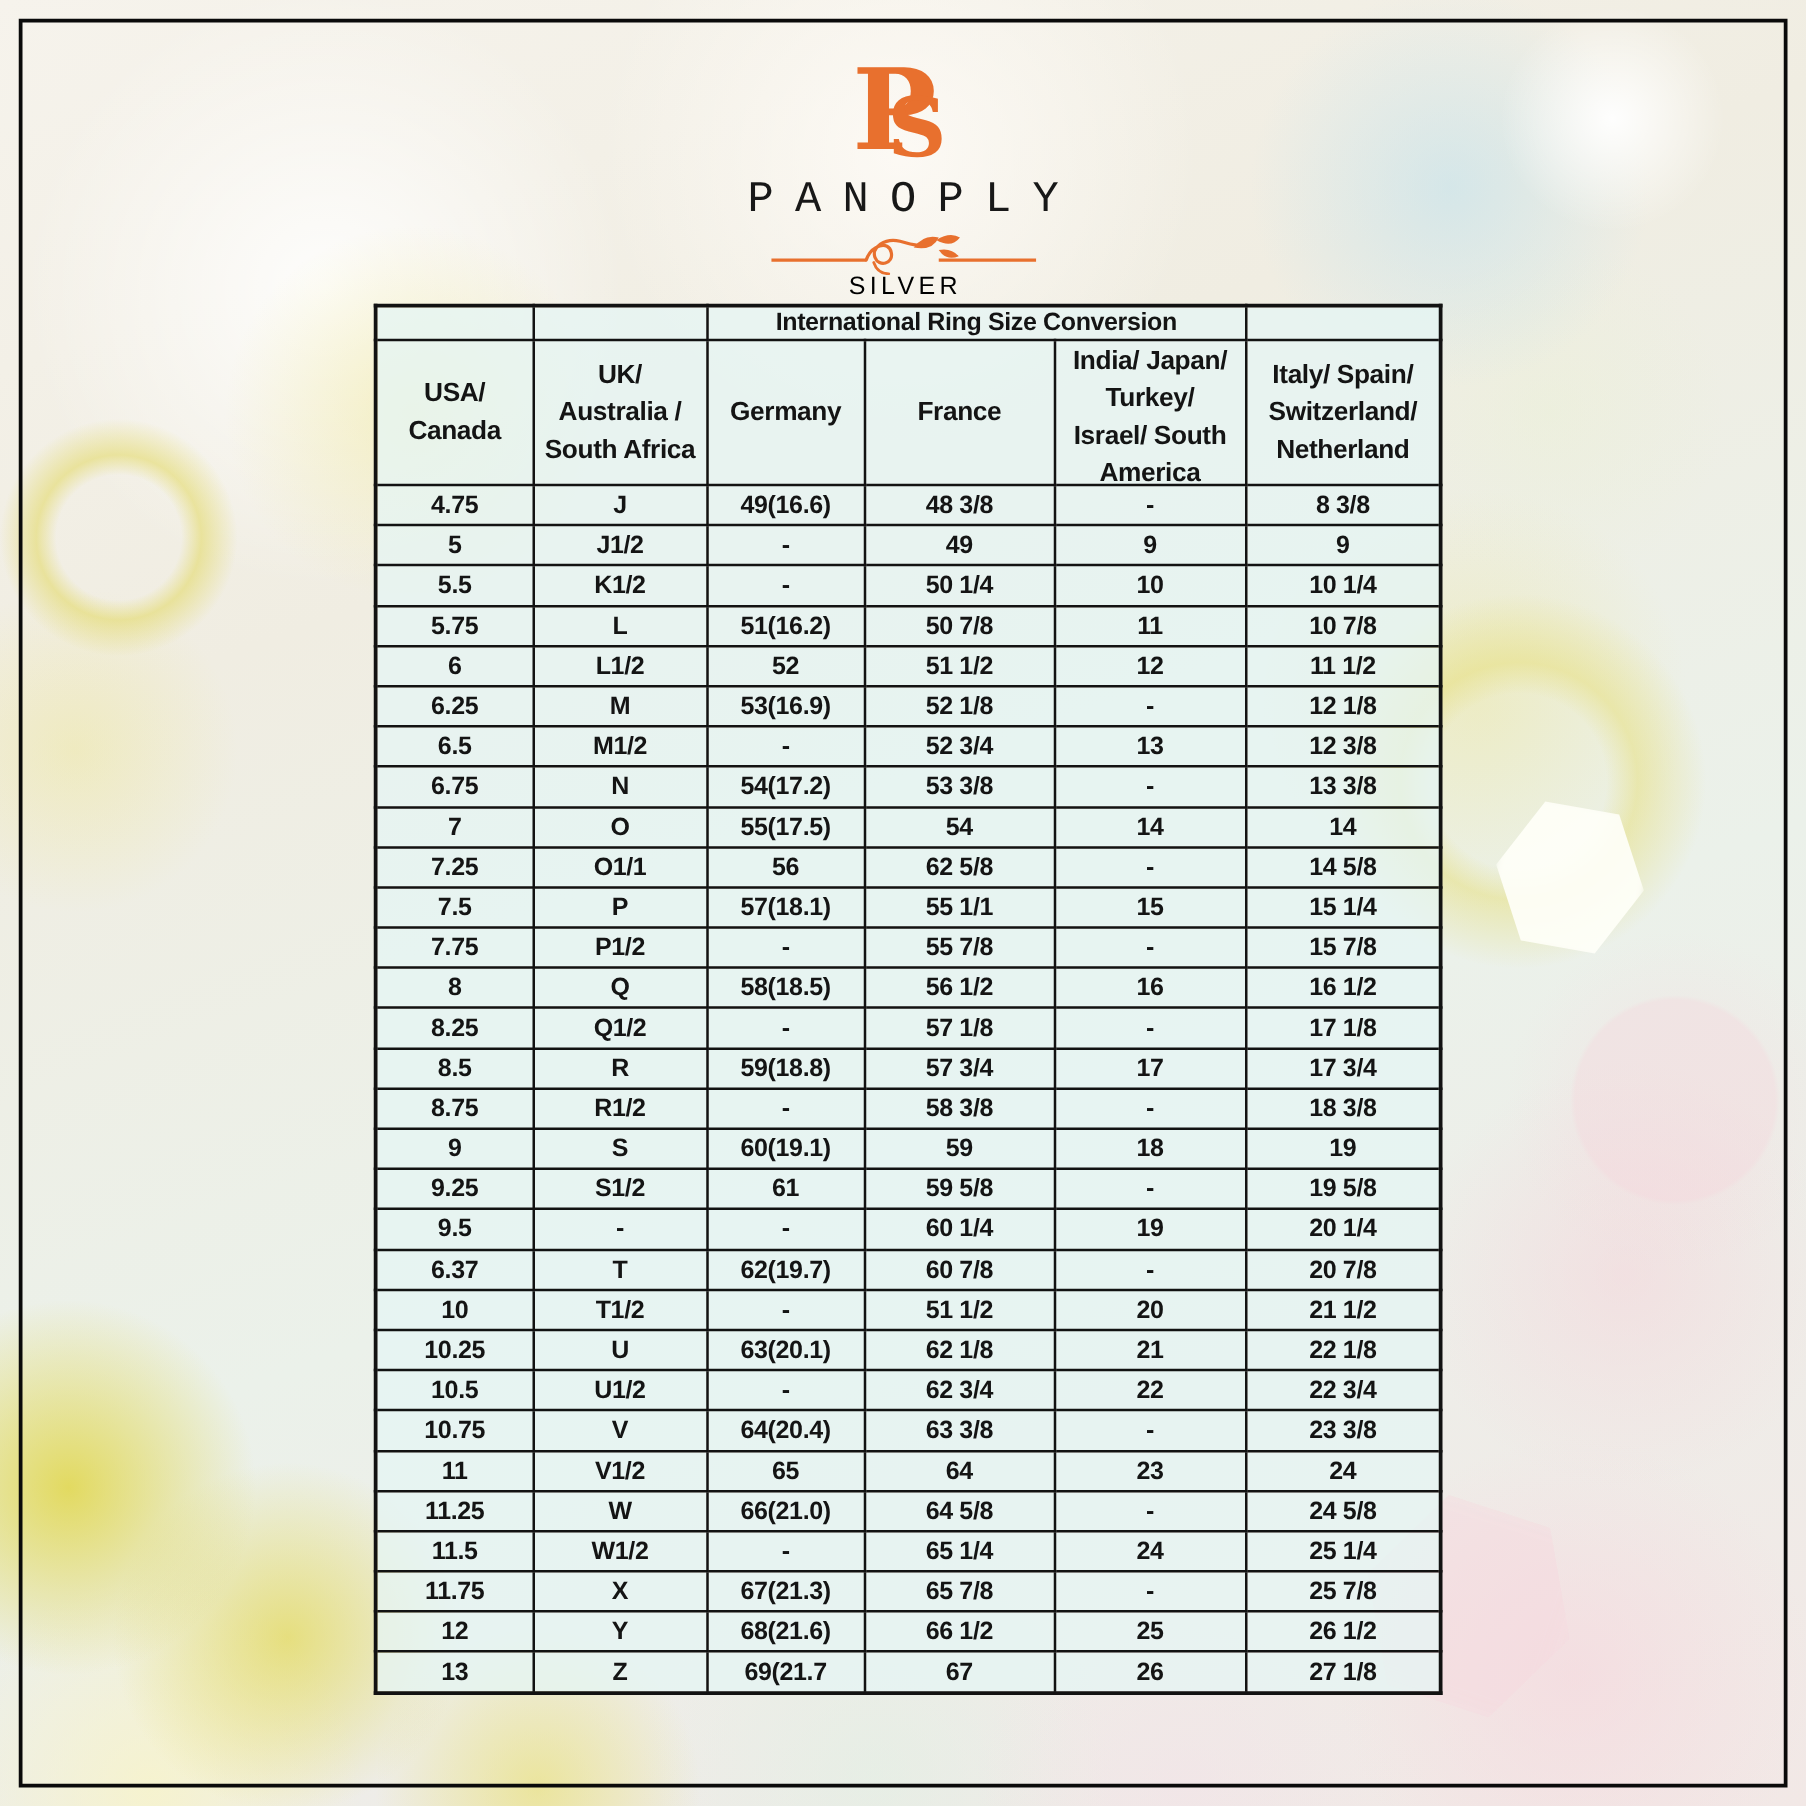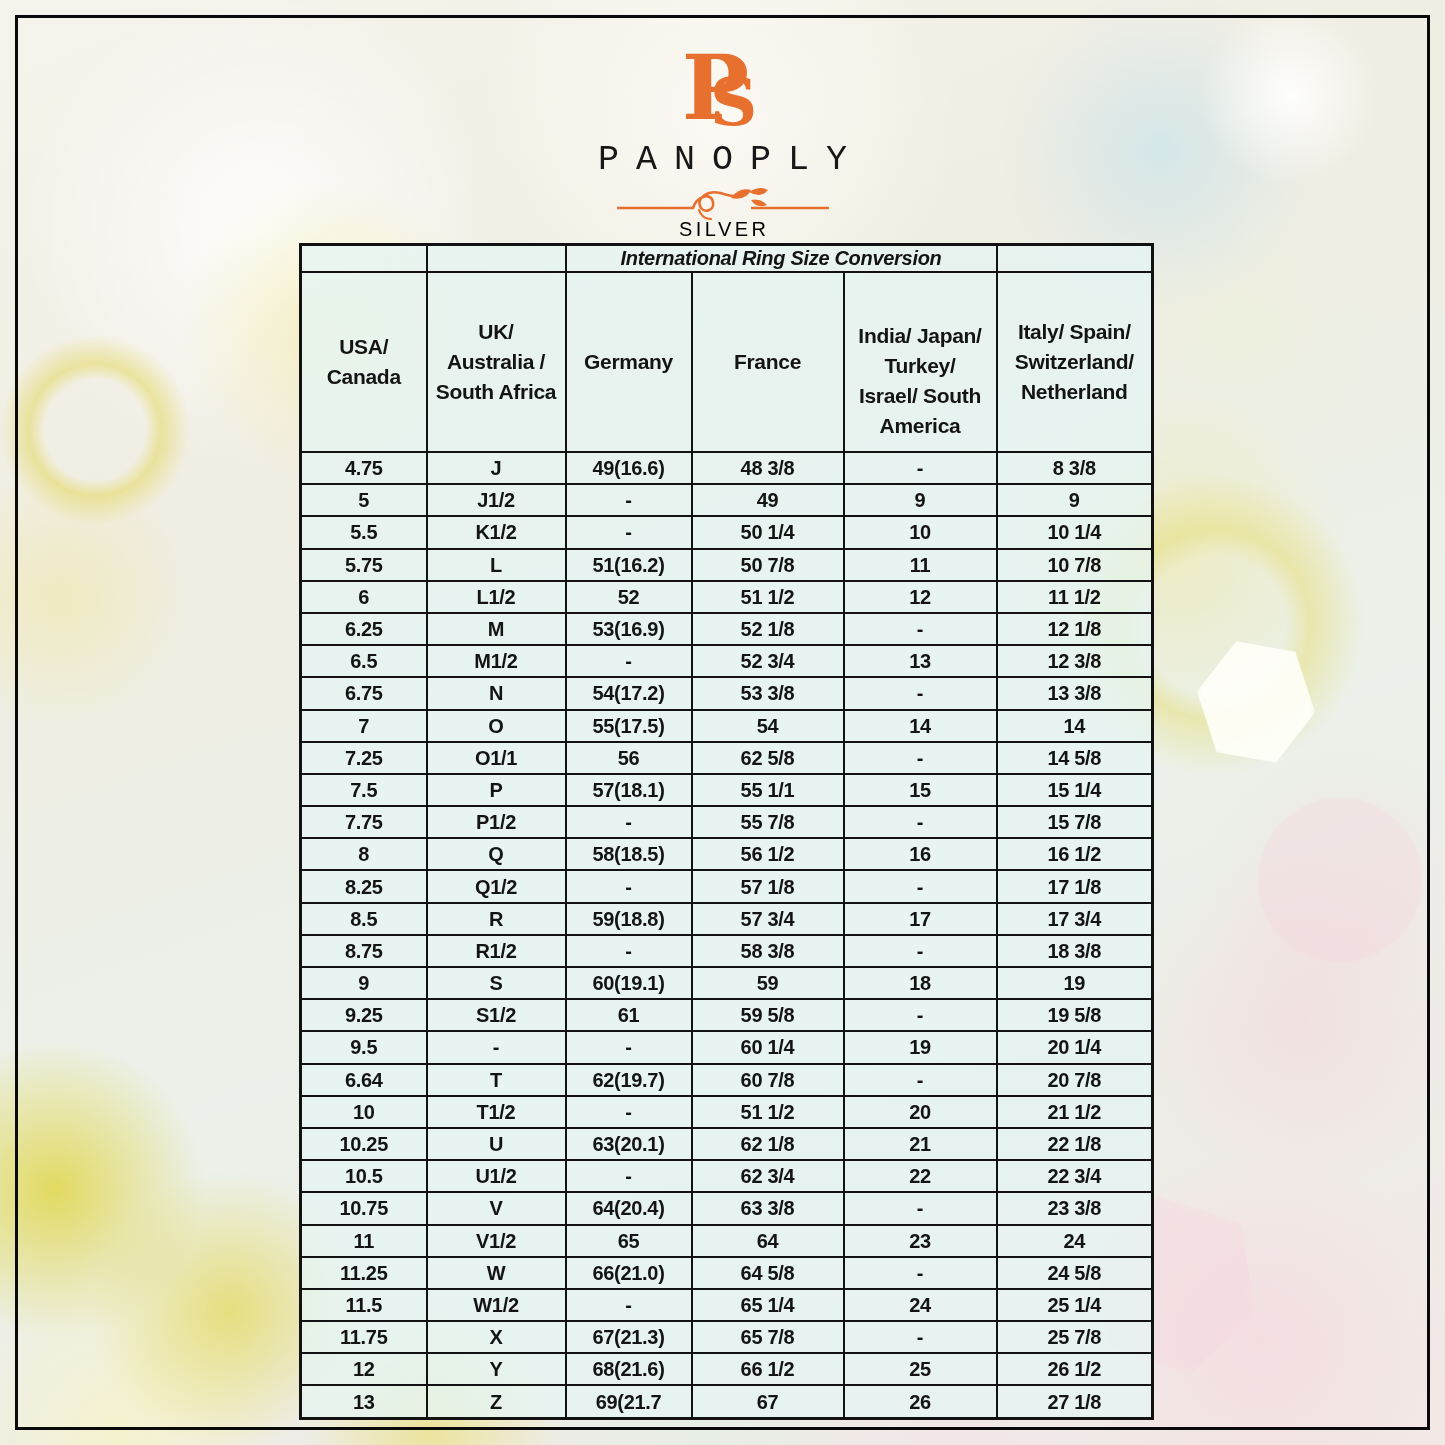--- a/index.html
+++ b/index.html
@@ -51,24 +51,24 @@
     border:3px solid #121212;
   }
   table.ringsize td, table.ringsize th{
     border:2px solid #121212;
     background:rgba(230,245,243,.78);
     color:#141414;
     text-align:center;vertical-align:middle;
     font-weight:700;letter-spacing:-0.3px;
     padding:0;overflow:hidden;
   }
-  tr.title-row td{height:25px;font-size:20px;line-height:25px;font-style:italic;}
+  tr.title-row td{height:25px;font-size:20px;line-height:25px;}
   tr.header-row th{height:114px;font-size:21px;}
   .hl{line-height:30px;}
-  .hclip{height:130px;overflow:hidden;margin-top:48px;}
+  .hclip{height:113px;overflow:hidden;}
   tbody.rows td{height:30.2px;font-size:20px;line-height:30px;}
 </style>
 </head>
 <body>
 
 <div class="bokeh">
   <div class="hex hex-white"></div>
   <div class="hex hex-pink"></div>
 </div>
 
@@ -286,21 +286,21 @@
       </tr>
       <tr>
         <td>9.5</td>
         <td>-</td>
         <td>-</td>
         <td>60 1/4</td>
         <td>19</td>
         <td>20 1/4</td>
       </tr>
       <tr>
-        <td>6.64</td>
+        <td>6.37</td>
         <td>T</td>
         <td>62(19.7)</td>
         <td>60 7/8</td>
         <td>-</td>
         <td>20 7/8</td>
       </tr>
       <tr>
         <td>10</td>
         <td>T1/2</td>
         <td>-</td>

